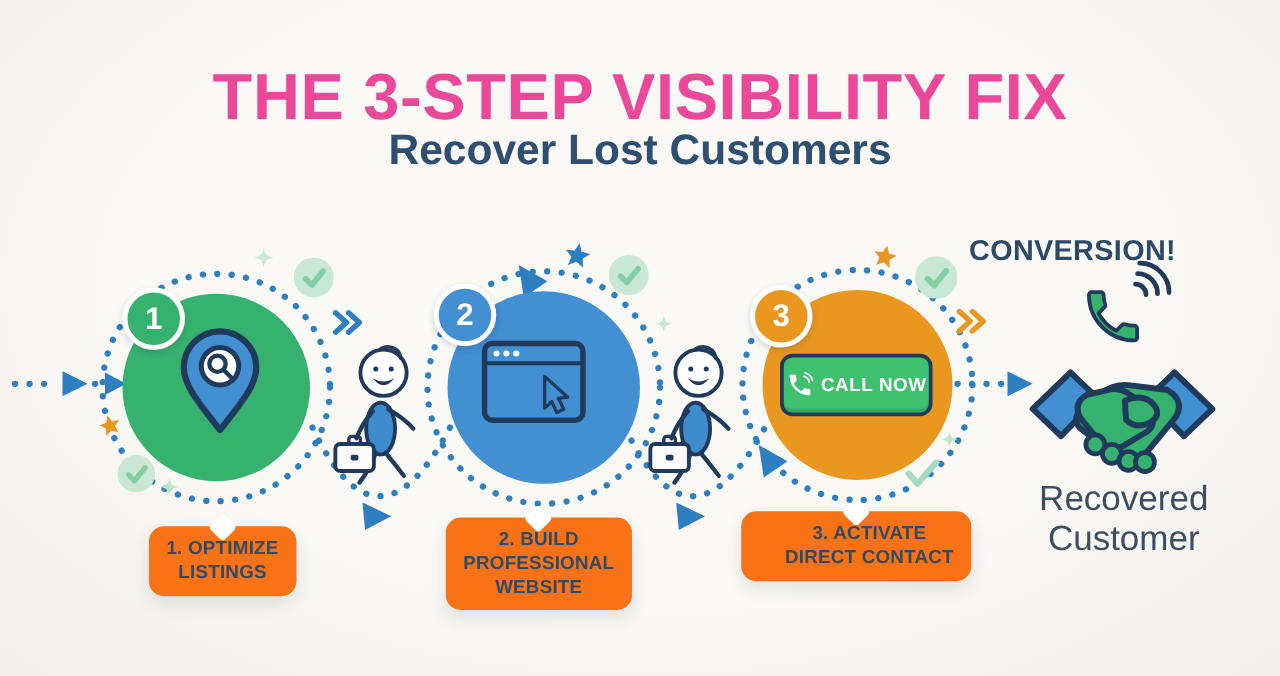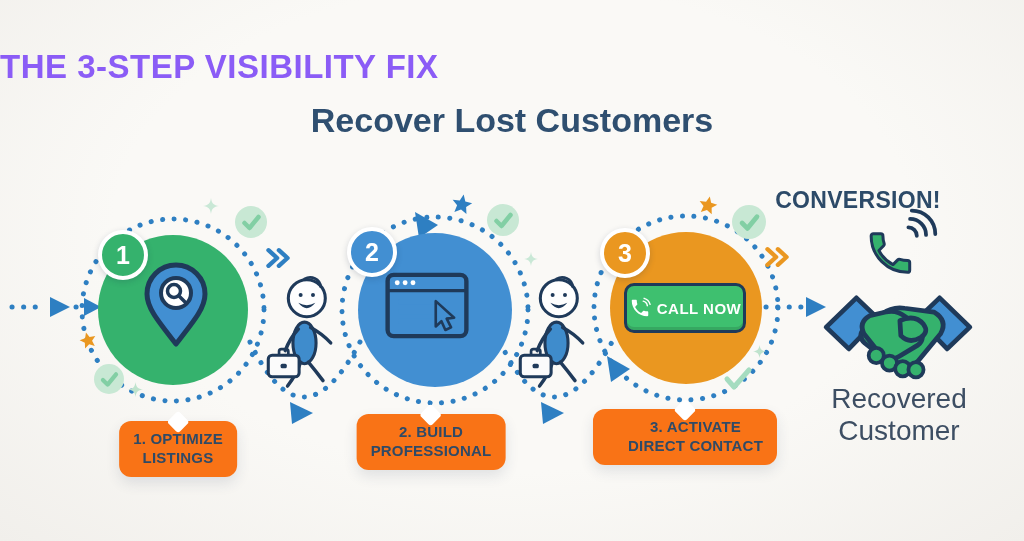--- a/index.html
+++ b/index.html
@@ -4,22 +4,22 @@
 <style>
   html,body{margin:0;padding:0;}
   body{
     width:1024px;height:541px;overflow:hidden;position:relative;
     font-family:"Liberation Sans", sans-serif;
     background:radial-gradient(ellipse at 50% 42%, #faf9f6 55%, #f1efeb 100%);
   }
   .abs{position:absolute;}
   
   .title{
-    left:0;right:0;top:48px;
-    font-size:33px;font-weight:800;letter-spacing:.5px;color:#8b5cf6;
+    left:0;right:0;top:48px;text-align:center;
+    font-size:52px;font-weight:800;letter-spacing:.5px;color:#ec4899;
   }
   .subtitle{
     left:0;right:0;top:101px;text-align:center;
     font-size:34px;font-weight:600;color:#2f4f70;
   }
   
   .circle{border-radius:50%;}
   .c1{left:98px;top:235px;width:150px;height:150px;background:#35b26d;}
   .c2{left:358px;top:233px;width:154px;height:154px;background:#428fd2;}
   .c3{left:610px;top:232px;width:152px;height:152px;background:#ea9720;}
@@ -212,20 +212,21 @@
 
 <div class="abs bubble l1">
   <div class="ptr"></div>
   <div>1. OPTIMIZE</div>
   <div>LISTINGS</div>
 </div>
 <div class="abs bubble l2">
   <div class="ptr"></div>
   <div>2. BUILD</div>
   <div>PROFESSIONAL</div>
+  <div>WEBSITE</div>
 </div>
 <div class="abs bubble l3">
   <div class="ptr"></div>
   <div>3. ACTIVATE</div>
   <div>DIRECT CONTACT</div>
 </div>
 
 <div class="abs conv-title">CONVERSION!</div>
 
 <svg class="abs" style="left:858px;top:206px" width="84" height="78" viewBox="0 0 100 90">

